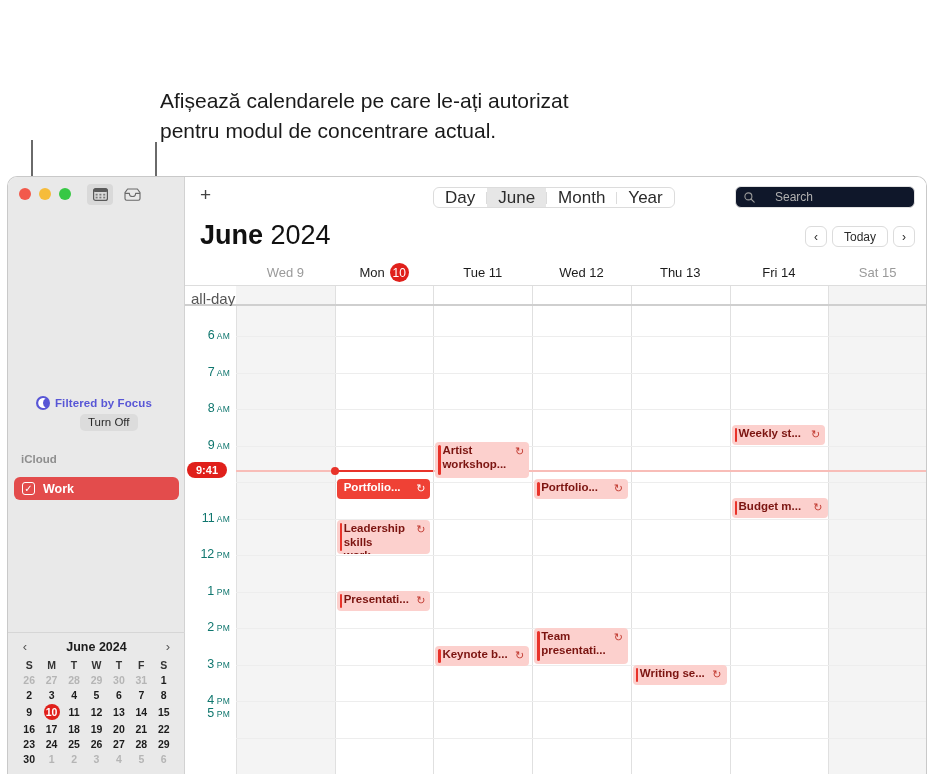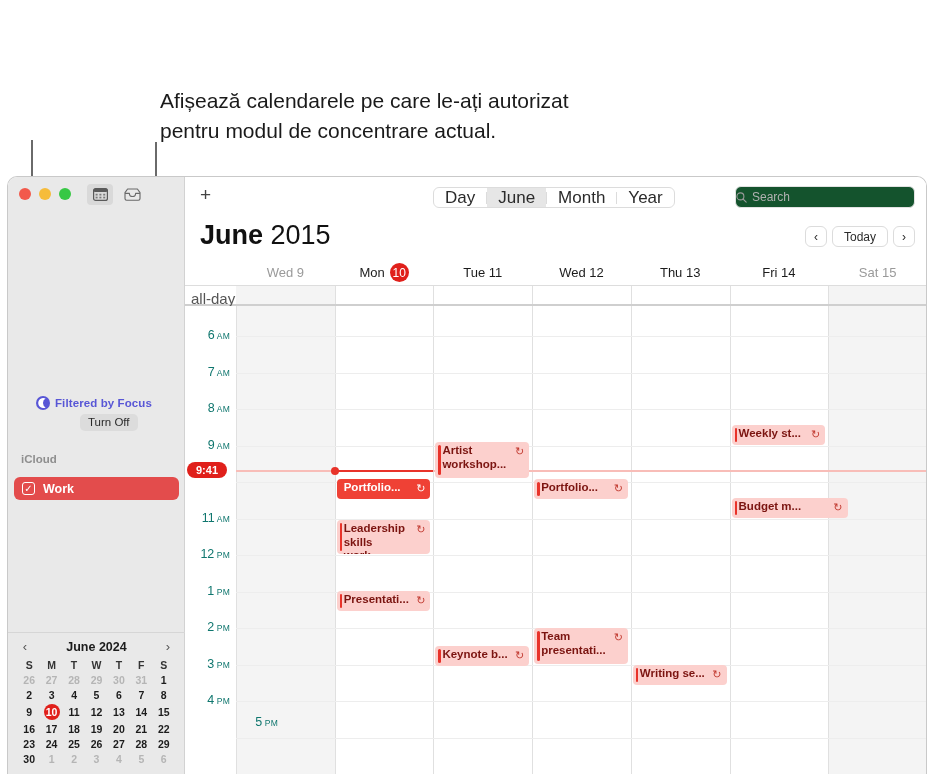--- a/index.html
+++ b/index.html
@@ -118,22 +118,22 @@
     border: 1px solid #dcdcdc; border-radius: 6px;
     background: #ffffff; height: 21px; overflow: hidden;
   }
   .seg { font-size: 17px; color: #2b2b2b; padding: 0 11px; line-height: 19px; height: 100%; }
   .seg.active { background: #e6e6e6; font-weight: 500; }
   .seg-div { width: 1px; height: 12px; background: #dcdcdc; }
   #search {
     position: absolute; right: 11px; top: 9px;
     width: 180px; height: 22px;
     border: 1px solid #e2e2e2; border-radius: 6px;
-    background: #14532d;
-    display: flex; align-items: center; gap: 5px; padding-left: 0;
+    background: #0f172a;
+    display: flex; align-items: center; gap: 20px; padding-left: 8px;
   }
   #search-placeholder { font-size: 12px; color: #b0b0b0; }
 
   #titlerow { position: relative; height: 43px; }
   #month-title { position: absolute; left: 15px; top: 3px; font-size: 27px; color: #111; }
   #month-title b { font-weight: bold; text-align: right; }
   #month-title span.year { font-weight: 300; }
   #nav { position: absolute; right: 11px; top: 9px; display: flex; gap: 5px; align-items: center; }
   .navbtn {
     border: 1px solid #dcdcdc; border-radius: 6px; background: #fff;
@@ -351,21 +351,21 @@
           <svg width="11" height="11" viewBox="0 0 11 11">
             <circle cx="4.4" cy="4.4" r="3.5" fill="none" stroke="#9a9a9a" stroke-width="1.1"></circle>
             <line x1="7" y1="7" x2="10.2" y2="10.2" stroke="#9a9a9a" stroke-width="1.1" stroke-linecap="round"></line>
           </svg>
           <span id="search-placeholder">Search</span>
         </div>
       </div>
 
       <div id="titlerow">
         <div id="month-title">
-          <b>June</b><span> </span><span class="year">2015</span>
+          <b>June</b><span> </span><span class="year">2024</span>
         </div>
         <div id="nav">
           <div class="navbtn arrow">‹</div>
           <div class="navbtn today">Today</div>
           <div class="navbtn arrow">›</div>
         </div>
       </div>
 
       <div id="daybar">
           <div class="dayhdr weekend" style="left: 51px; width: 98.7143px;">
@@ -431,21 +431,21 @@
           <div class="timelbl" style="top: 22px;"><span>6</span><span class="ampm"> AM</span></div>
           <div class="timelbl" style="top: 58.5px;"><span>7</span><span class="ampm"> AM</span></div>
           <div class="timelbl" style="top: 95px;"><span>8</span><span class="ampm"> AM</span></div>
           <div class="timelbl" style="top: 131.5px;"><span>9</span><span class="ampm"> AM</span></div>
           <div class="timelbl" style="top: 204.5px;"><span>11</span><span class="ampm"> AM</span></div>
           <div class="timelbl" style="top: 241px;"><span>12</span><span class="ampm"> PM</span></div>
           <div class="timelbl" style="top: 277.5px;"><span>1</span><span class="ampm"> PM</span></div>
           <div class="timelbl" style="top: 314px;"><span>2</span><span class="ampm"> PM</span></div>
           <div class="timelbl" style="top: 350.5px;"><span>3</span><span class="ampm"> PM</span></div>
           <div class="timelbl" style="top: 387px;"><span>4</span><span class="ampm"> PM</span></div>
-          <div class="timelbl" style="top: 409px; margin-left: 48px;"><span>5</span><span class="ampm"> PM</span></div>
+          <div class="timelbl" style="top: 400px;"><span>5</span><span class="ampm"> PM</span></div>
           <div class="now-badge" id="now-badge" style="top: 156.442px;">9:41</div>
           <div class="now-line" style="left: 51px; right: 0px; top: 164.442px; background: rgb(248, 189, 184);"></div>
           <div class="now-line" style="left: 149.714px; width: 98.7143px; top: 164.442px; background: rgb(232, 51, 42);"></div>
           <div class="now-dot" style="left: 145.714px; top: 160.942px;"></div>
           <div class="event" style="left: 250.429px; width: 93.7143px; top: 136px; height: 36px;">
             <span class="bar"></span>
             <span class="ttl">Artist workshop...</span>
             <span class="rep">↻</span>
           </div>
           <div class="event selected" style="left: 151.714px; width: 93.7143px; top: 173px; height: 20px;">
@@ -481,21 +481,21 @@
           <div class="event" style="left: 447.857px; width: 93.7143px; top: 359px; height: 20px;">
             <span class="bar"></span>
             <span class="ttl">Writing se...</span>
             <span class="rep">↻</span>
           </div>
           <div class="event" style="left: 546.571px; width: 93.7143px; top: 119px; height: 20px;">
             <span class="bar"></span>
             <span class="ttl">Weekly st...</span>
             <span class="rep">↻</span>
           </div>
-          <div class="event" style="left: 546.571px; width: 116px; top: 192px; height: 20px;">
+          <div class="event" style="left: 546.571px; width: 96px; top: 192px; height: 20px;">
             <span class="bar"></span>
             <span class="ttl">Budget m...</span>
             <span class="rep">↻</span>
           </div>
         </div>
     </div>
   </div>
 </div>
 
 </body></html>

